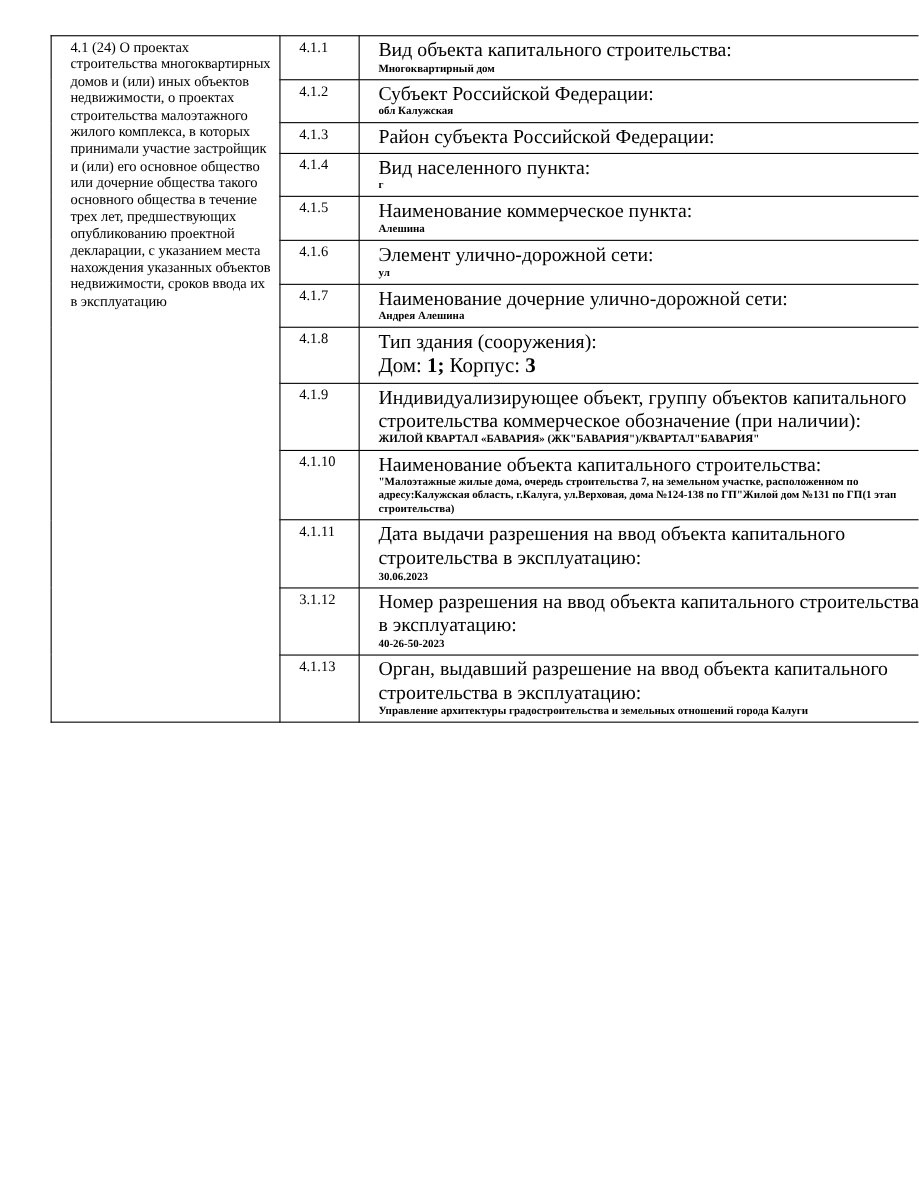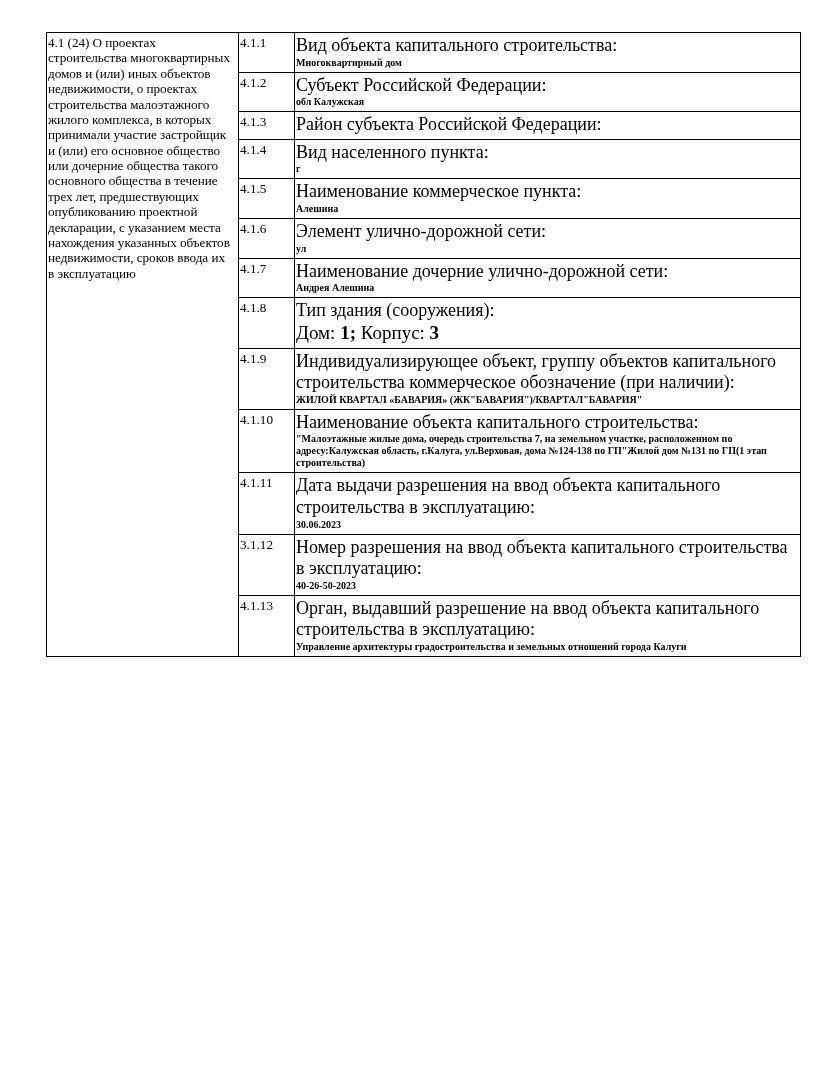--- a/index.html
+++ b/index.html
@@ -27,21 +27,21 @@
     position: absolute;
     left: 46px;
     top: 32px;
     width: 742px;
     border-collapse: collapse;
     table-layout: fixed;
   }
   table.doc-table td {
     border: 1px solid #000000;
     vertical-align: top;
-    padding: 2px 4px 3px 1px;
+    padding: 2px 4px 3px 17px;
     font-size: 13.2px;
     line-height: 1.175;
   }
   td.c-desc {
     width: 186px;
   }
   td.c-num {
     width: 50px;
     text-align: left;
     vertical-align: middle;

